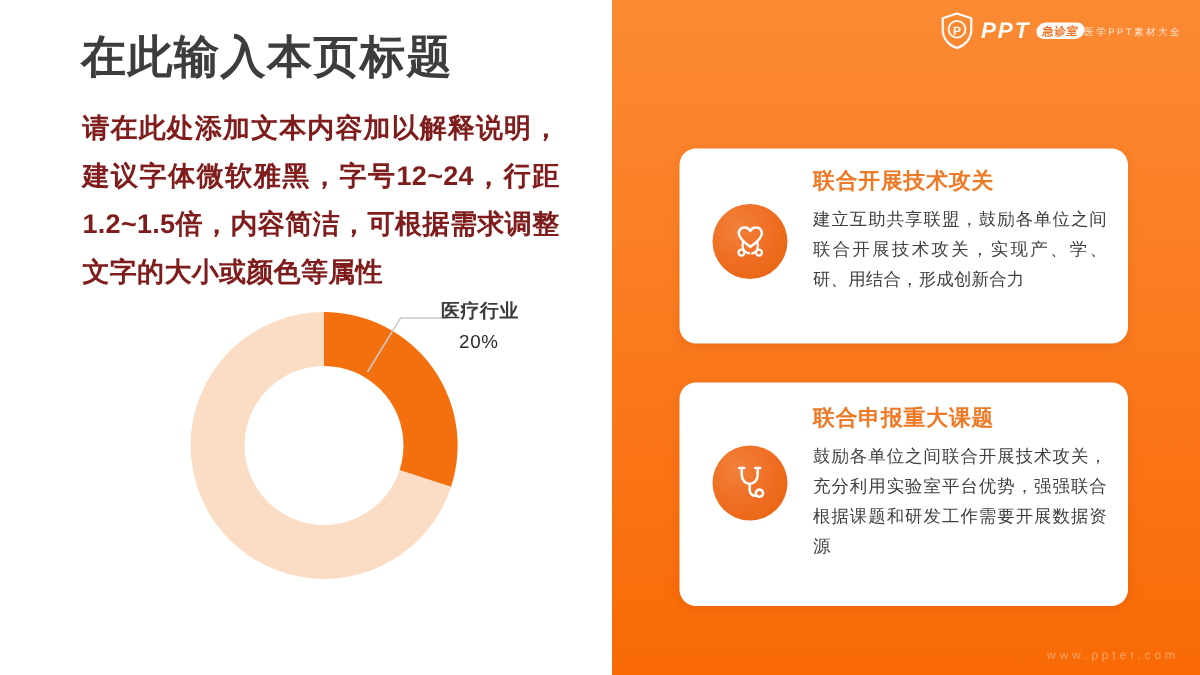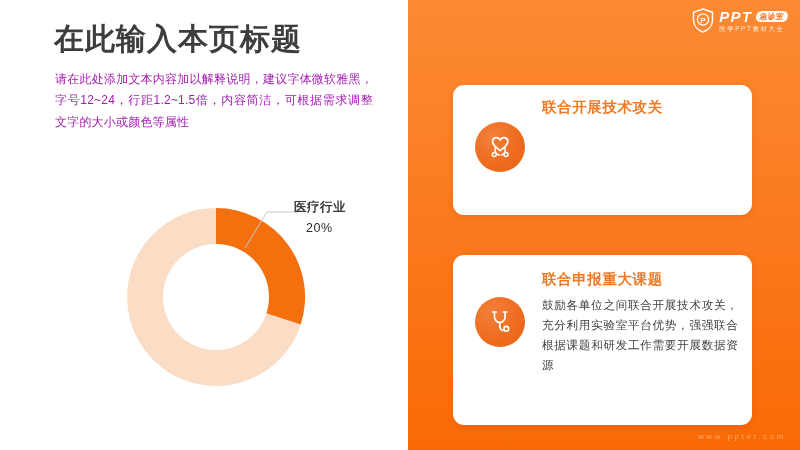--- a/index.html
+++ b/index.html
@@ -36,25 +36,26 @@
     color: #3d3d3d;
     letter-spacing: 1px;
     line-height: 1.25;
     white-space: nowrap;
   }
 
   .page-subtext {
     position: absolute;
     left: 39px; top: 69px;
     width: 318px;
-    font-size: 12px;
-    color: #a21caf;
+    font-size: 18px;
+    color: #7f1d1d;
     line-height: 1.78;
     letter-spacing: 0.2px;
     text-align: justify;
+    font-weight: bold;
   }
 
   
   .chart-wrap {
     position: absolute;
     left: 108px; top: 205px;
     width: 184px; height: 184px;
   }
   .chart-svg { display: block; width: 184px; height: 184px; }
 
@@ -100,21 +101,21 @@
   
   .logo {
     position: absolute;
     right: 12px; top: 8px;
     display: flex;
     align-items: center;
     gap: 5px;
     opacity: 0.97;
   }
   .logo-shield { width: 22px; height: 25px; display: block; }
-  .logo-textblock { display: flex; flex-direction: column; align-items: flex-start; }
+  .logo-textblock { display: flex; flex-direction: row; align-items: center; }
   .logo-row1 { display: flex; align-items: center; gap: 4px; }
   .logo-ppt {
     font-size: 15px;
     font-weight: bold;
     color: #ffffff;
     letter-spacing: 1.2px;
     font-style: italic;
     line-height: 1;
   }
   .logo-badge {
@@ -146,22 +147,22 @@
 
   
   .card {
     position: absolute;
     left: 45px;
     width: 299px;
     background: #ffffff;
     border-radius: 11px;
     box-shadow: 0 2px 7px rgba(150,50,0,0.13);
   }
-  .card-1 { top: 85px; height: 130px; }
-  .card-2 { top: 255px; height: 170px; }
+  .card-1 { top: 99px; height: 130px; }
+  .card-2 { top: 255px; height: 149px; }
 
   .card-icon {
     position: absolute;
     left: 22px;
     width: 50px; height: 50px;
     border-radius: 50%;
     background: radial-gradient(circle at 34% 30%, #f2803a 0%, #ee6c20 55%, #e9620f 100%);
     display: flex;
     align-items: center;
     justify-content: center;
@@ -255,20 +256,21 @@
           <path d="M15.2 8.0 C13.6 4.6 8.6 4.9 7.6 8.6 C6.8 11.6 9.6 14.6 15.2 18.6
                    C20.8 14.6 23.6 11.6 22.8 8.6 C21.8 4.9 16.8 4.6 15.2 8.0 Z" fill="none" stroke="#ffffff" stroke-width="1.7" stroke-linejoin="round"></path>
           <path d="M10.3 15.2 C9.4 19.0 10.6 22.3 14.4 22.9" fill="none" stroke="#ffffff" stroke-width="1.5" stroke-linecap="round"></path>
           <path d="M19.8 15.2 C21.0 19.2 19.6 22.5 16.4 22.9" fill="none" stroke="#ffffff" stroke-width="1.5" stroke-linecap="round"></path>
           <circle cx="9.3" cy="22.4" r="2.0" fill="none" stroke="#ffffff" stroke-width="1.5"></circle>
           <circle cx="21.0" cy="22.4" r="2.0" fill="none" stroke="#ffffff" stroke-width="1.5"></circle>
         </svg>
       </div>
       <div class="card-body">
         <div class="card-title">联合开展技术攻关</div>
+        <div class="card-text">建立互助共享联盟，鼓励各单位之间联合开展技术攻关，实现产、学、研、用结合，形成创新合力</div>
       </div>
     </div>
 
     <div class="card card-2">
       <div class="card-icon">
         <svg width="30" height="30" viewBox="0 0 30 30">
           <path d="M9.5 5.5 V9.5 C9.5 13.2 12.0 15.6 14.8 15.6 C17.6 15.6 20.1 13.2 20.1 9.5 V5.5" fill="none" stroke="#ffffff" stroke-width="1.7" stroke-linecap="round"></path>
           <line x1="7.8" y1="5.0" x2="11.2" y2="5.0" stroke="#ffffff" stroke-width="1.7" stroke-linecap="round"></line>
           <line x1="18.4" y1="5.0" x2="21.8" y2="5.0" stroke="#ffffff" stroke-width="1.7" stroke-linecap="round"></line>
           <path d="M14.8 15.6 V19.6 C14.8 22.2 16.9 23.8 19.1 23.4" fill="none" stroke="#ffffff" stroke-width="1.7" stroke-linecap="round"></path>

